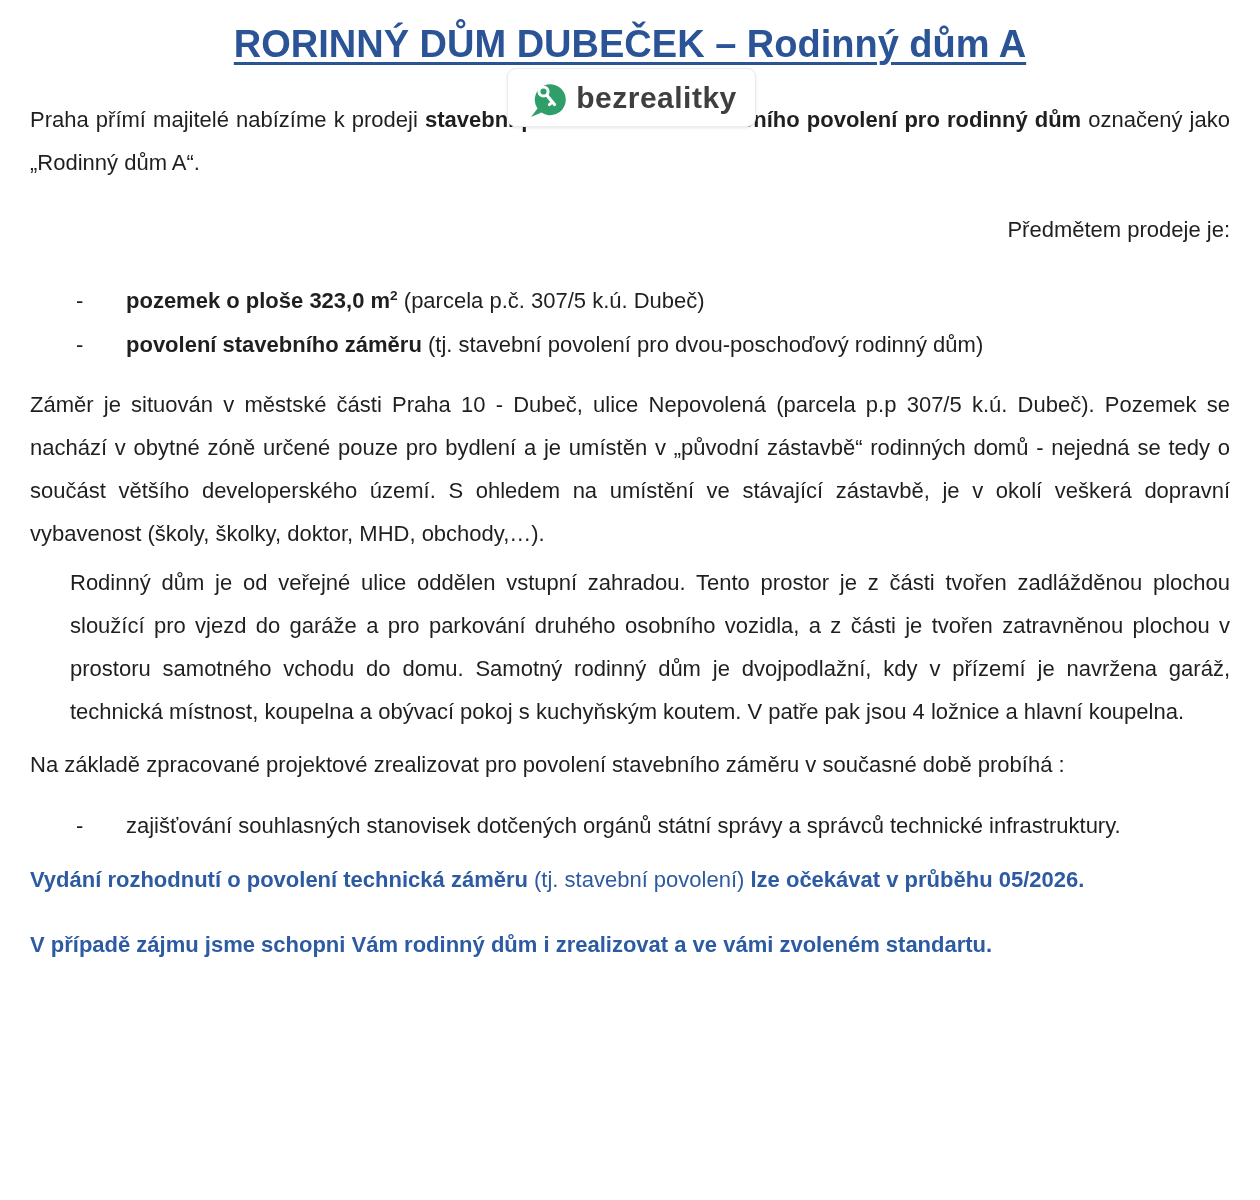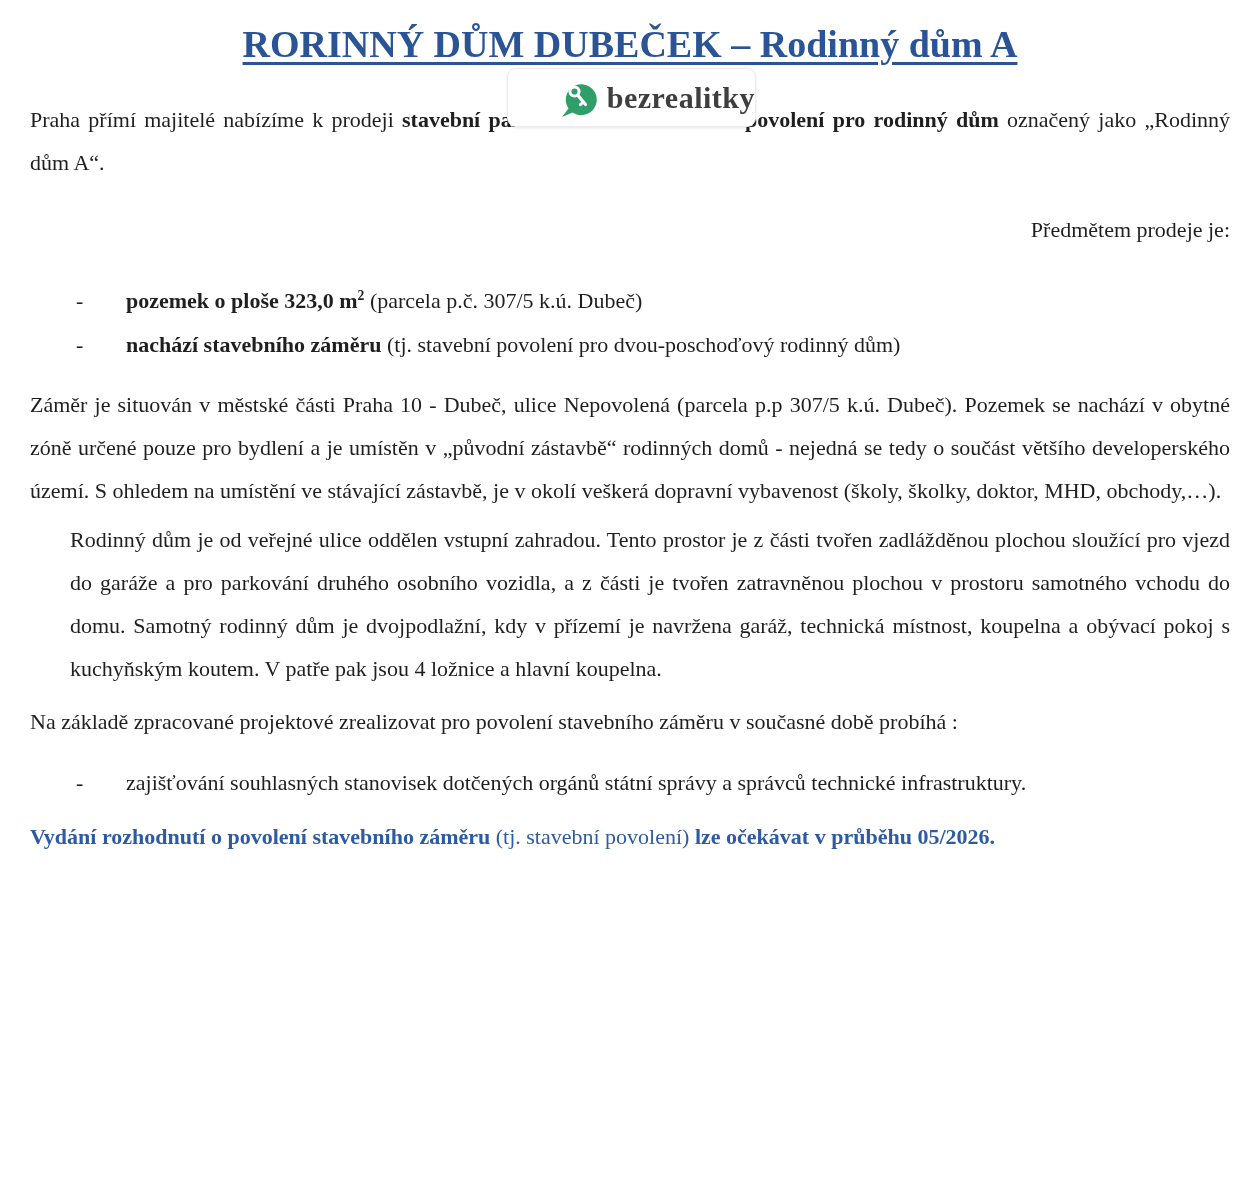--- a/index.html
+++ b/index.html
@@ -11,21 +11,20 @@
     overflow: hidden;
     font-family: "Liberation Sans", sans-serif;
     color: #1f1f1f;
   }
   .page {
     position: relative;
     width: 1260px;
     height: 932px;
     box-sizing: border-box;
     padding: 22px 30px 0 30px;
-    font-family: Liberation Serif, serif;
   }
   h1.title {
     margin: 0;
     text-align: center;
     font-size: 38px;
     line-height: 44px;
     font-weight: bold;
     color: #2a5496;
   }
   h1.title .title-text {
@@ -38,21 +37,21 @@
     left: 507px;
     top: 68px;
     width: 247px;
     height: 57px;
     background: #ffffff;
     border: 1px solid #ececec;
     border-radius: 9px;
     box-shadow: 0 1px 3px rgba(0,0,0,0.10);
     display: flex;
     align-items: center;
-    justify-content: flex-end;
+    justify-content: center;
     gap: 10px;
     z-index: 5;
   }
   .logo-badge .logo-text {
     font-size: 30px;
     font-weight: bold;
     color: #3f3f3f;
     letter-spacing: 0.5px;
   }
   .para {
@@ -123,34 +122,35 @@
 
   <p class="para heading">Předmětem prodeje je:</p>
 
   <div class="list">
     <div class="li">
       <span class="marker">-</span>
       <span class="li-text"><b>pozemek o ploše 323,0 m</b><b><sup>2</sup></b><span> (parcela p.č. 307/5 k.ú. Dubeč)</span></span>
     </div>
     <div class="li">
       <span class="marker">-</span>
-      <span class="li-text"><b>nachází stavebního záměru</b><span> (tj. stavební povolení pro dvou-poschoďový rodinný dům)</span></span>
+      <span class="li-text"><b>povolení stavebního záměru</b><span> (tj. stavební povolení pro dvou-poschoďový rodinný dům)</span></span>
     </div>
   </div>
 
   <p class="para location">Záměr je situován v městské části Praha 10 - Dubeč, ulice Nepovolená (parcela p.p 307/5 k.ú. Dubeč). Pozemek se nachází v obytné zóně určené pouze pro bydlení a je umístěn v „původní zástavbě“ rodinných domů -  nejedná se tedy o součást většího developerského území. S ohledem na umístění ve stávající zástavbě, je v okolí veškerá dopravní vybavenost (školy, školky, doktor, MHD, obchody,…).</p>
 
   <p class="para house">Rodinný dům je od veřejné ulice oddělen vstupní zahradou. Tento prostor je z části tvořen zadlážděnou plochou sloužící pro vjezd do garáže a pro parkování druhého osobního vozidla, a z části je tvořen zatravněnou plochou v prostoru samotného vchodu do domu. Samotný rodinný dům je dvojpodlažní, kdy v přízemí je navržena garáž, technická místnost, koupelna a obývací pokoj s kuchyňským koutem. V patře pak jsou 4 ložnice a hlavní koupelna.</p>
 
   <p class="para progress">Na základě zpracované projektové zrealizovat pro povolení stavebního záměru v současné době probíhá :</p>
 
   <div class="list progress-list">
     <div class="li">
       <span class="marker">-</span>
       <span class="li-text justify">zajišťování souhlasných stanovisek dotčených orgánů státní správy a správců technické infrastruktury.</span>
     </div>
   </div>
 
-  <p class="para blue"><span>Vydání rozhodnutí o povolení stavebního záměru</span><span class="normal-seg"> (tj. stavební povolení) </span><span>lze očekávat v průběhu 05/2026.</span></p>
+  <p class="para blue"><span>Vydání rozhodnutí o povolení technická záměru</span><span class="normal-seg"> (tj. stavební povolení) </span><span>lze očekávat v průběhu 05/2026.</span></p>
 
+  <p class="para offer">V případě zájmu jsme schopni Vám rodinný dům i zrealizovat a ve vámi zvoleném standartu.</p>
 
 
 </div>
 
 </body></html>

